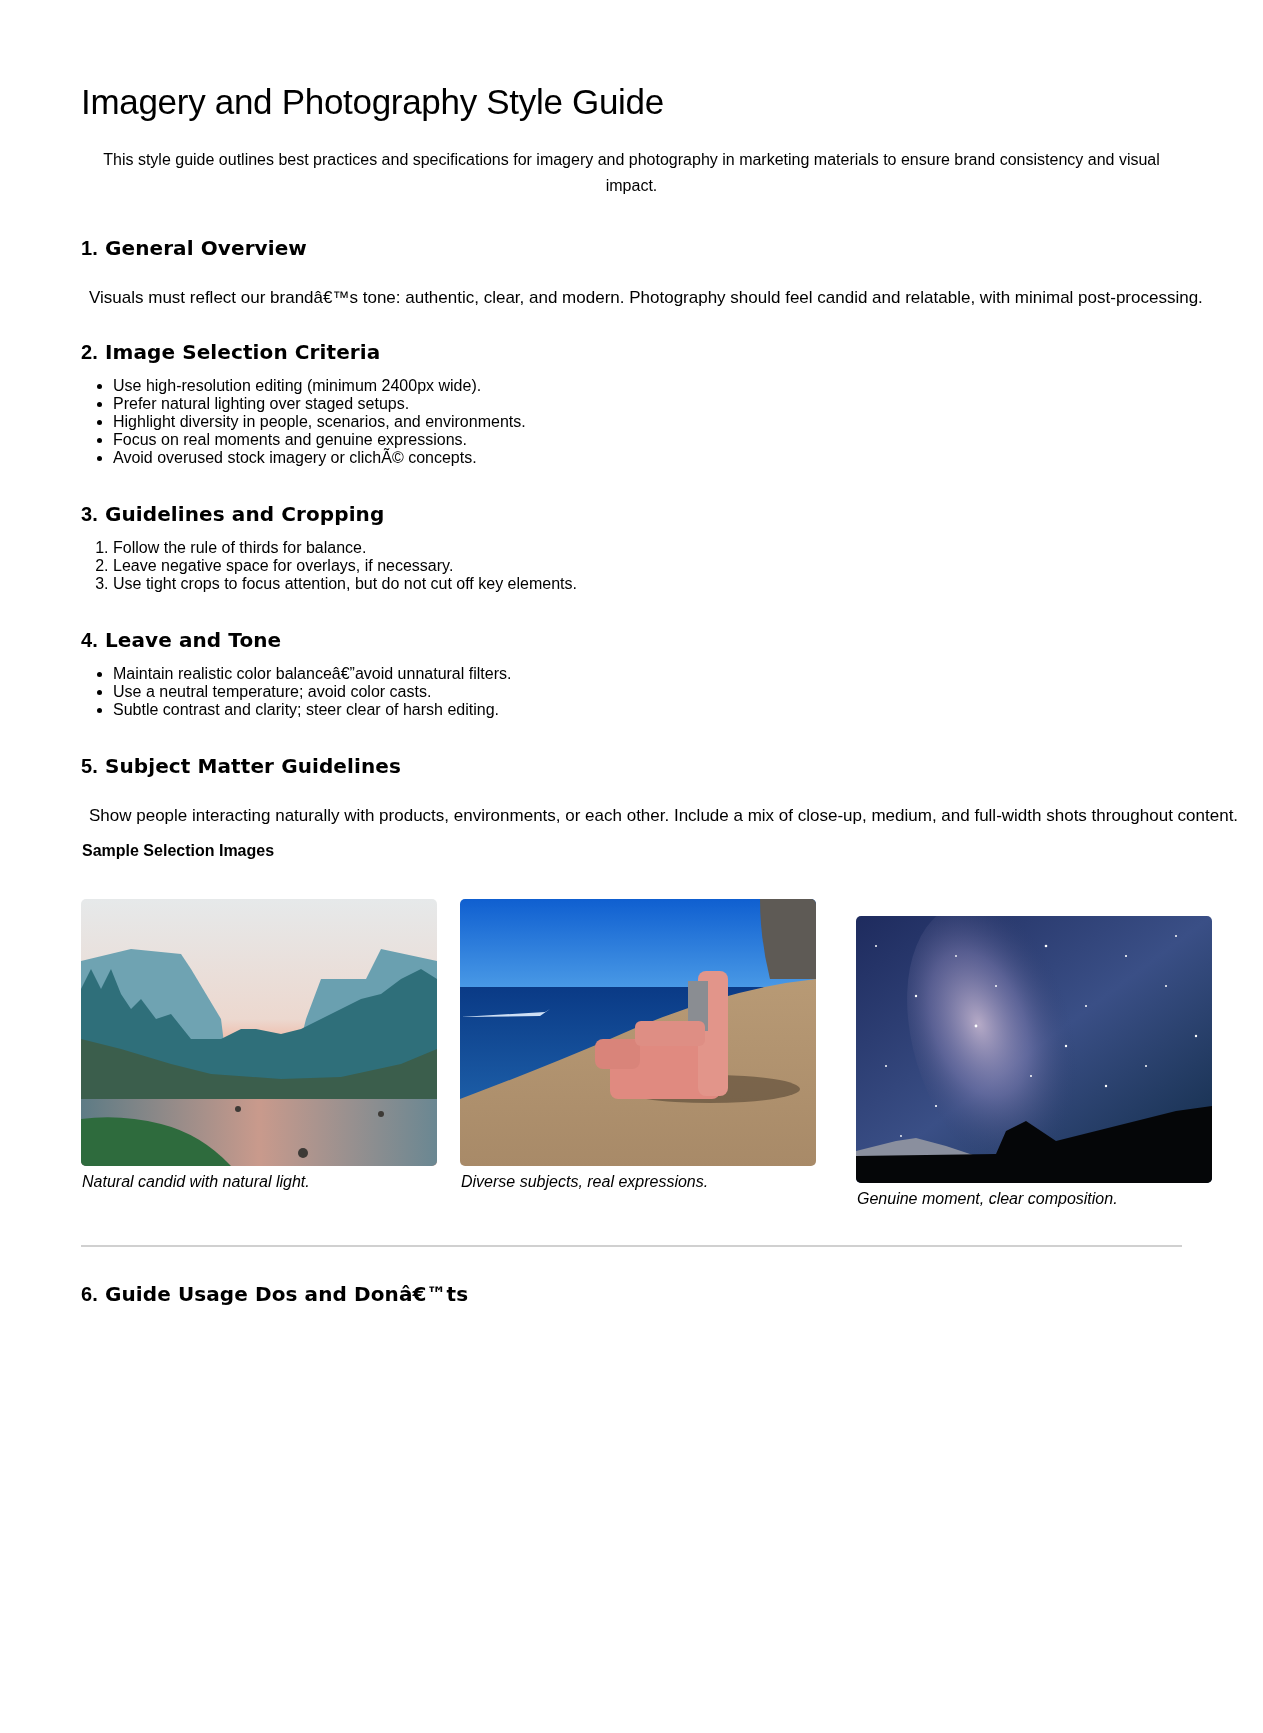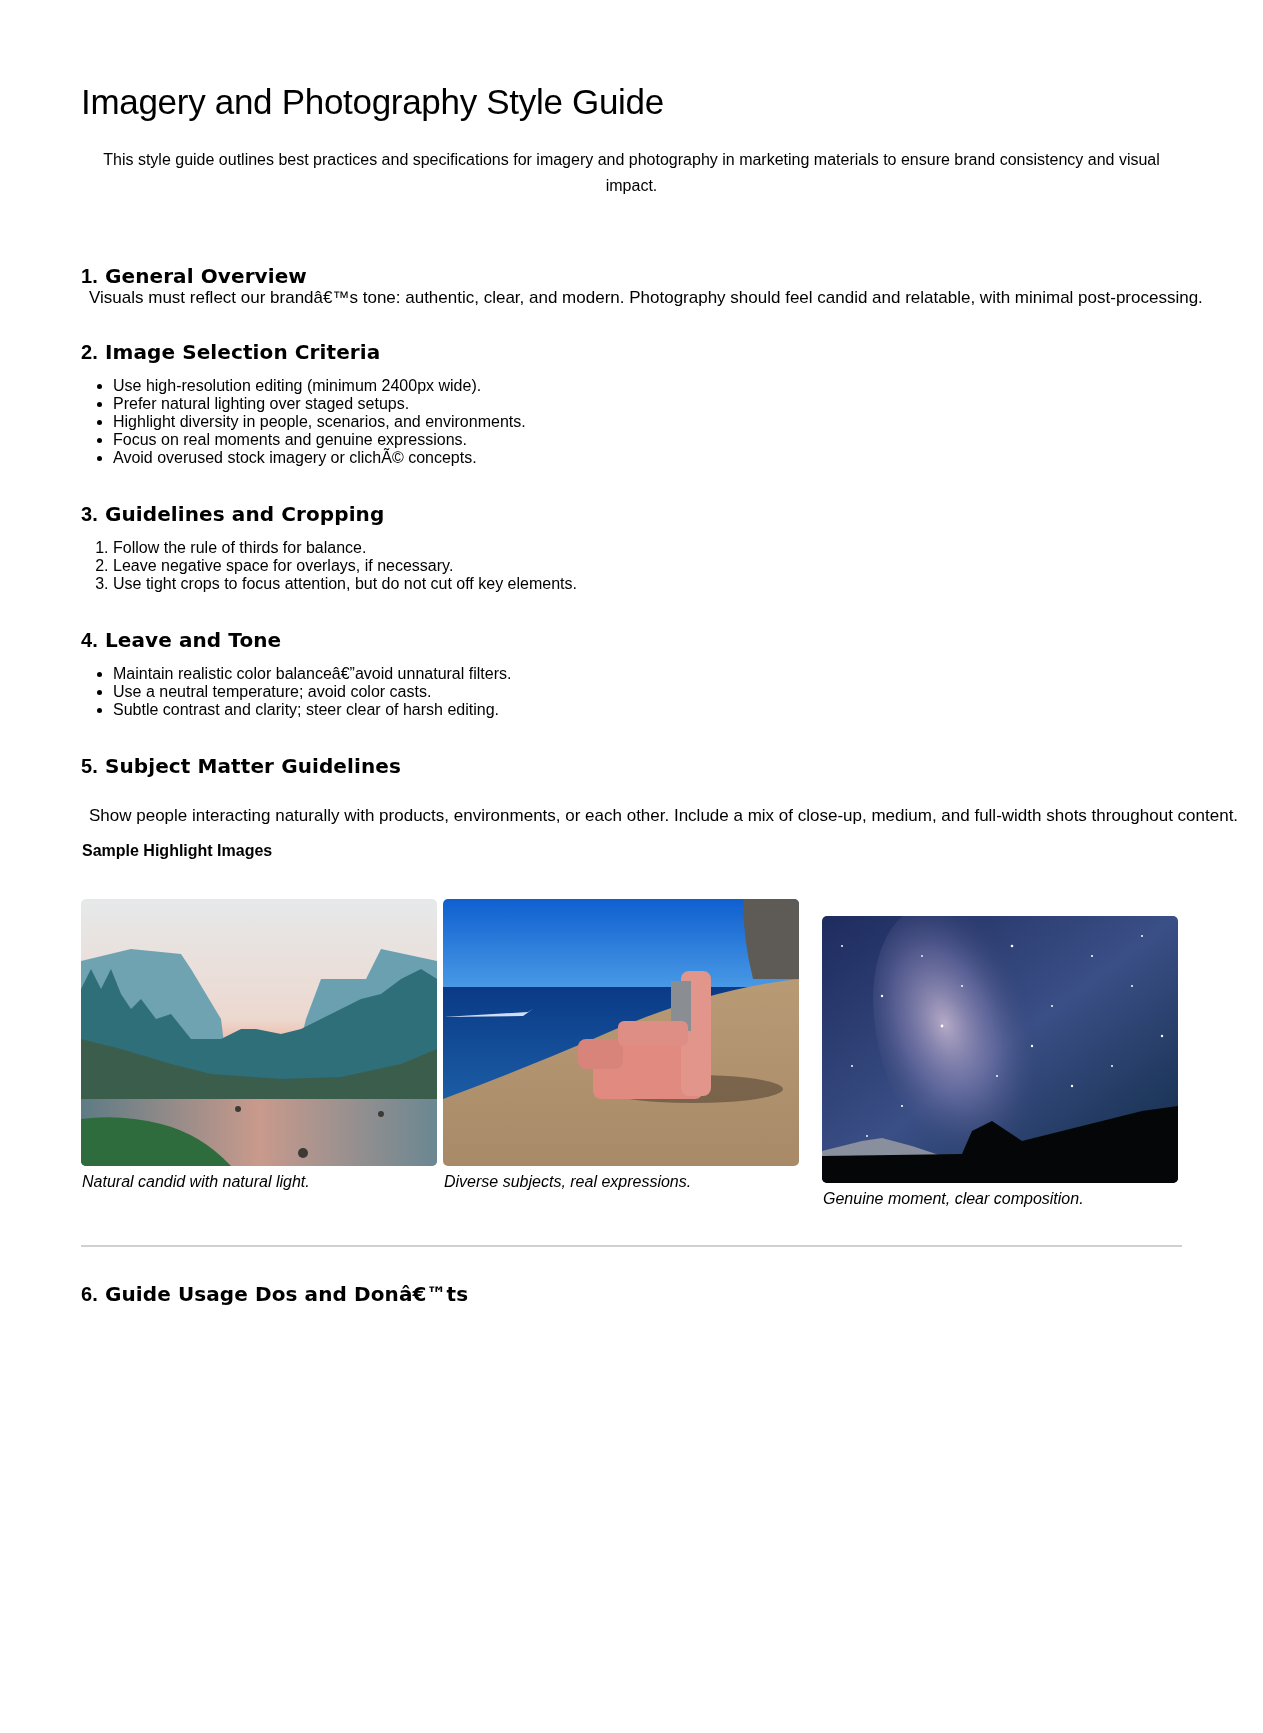--- a/index.html
+++ b/index.html
@@ -80,21 +80,21 @@
     font-size: 16px;
     font-weight: bold;
     white-space: nowrap;
   }
   .gallery {
     position: absolute;
     left: 0;
     top: 899px;
     width: 1101px;
     display: flex;
-    gap: 6px;
+    gap: 23px;
   }
   .card {
     width: 356px;
   }
   .photo {
     position: relative;
     width: 356px;
     height: 267px;
     border-radius: 5px;
     overflow: hidden;
@@ -129,21 +129,21 @@
 </style>
 </head>
 <body>
 
 <div class="page">
   <div class="content">
 
     <h1 class="doc-title">Imagery and Photography Style Guide</h1>
     <p class="intro">This style guide outlines best practices and specifications for imagery and photography in marketing materials to ensure brand consistency and visual impact.</p>
 
-    <h2 class="sec-heading" style="top:236px;margin-top:28px;"><span class="num">1.</span> <span>General Overview</span></h2>
+    <h2 class="sec-heading" style="top:236px;"><span class="num">1.</span> <span>General Overview</span></h2>
     <p class="sec-para" style="top:279px;">Visuals must reflect our brandâ€™s tone: authentic, clear, and modern. Photography should feel candid and relatable, with minimal post-processing.</p>
 
     <h2 class="sec-heading" style="top:340px;"><span class="num">2.</span> <span>Image Selection Criteria</span></h2>
     <ul class="sec-list" style="top:377px;">
       <li>Use high-resolution editing (minimum 2400px wide).</li>
       <li>Prefer natural lighting over staged setups.</li>
       <li>Highlight diversity in people, scenarios, and environments.</li>
       <li>Focus on real moments and genuine expressions.</li>
       <li>Avoid overused stock imagery or clichÃ© concepts.</li>
     </ul>
@@ -157,21 +157,21 @@
 
     <h2 class="sec-heading" style="top:628px;"><span class="num">4.</span> <span>Leave and Tone</span></h2>
     <ul class="sec-list" style="top:665px;">
       <li>Maintain realistic color balanceâ€”avoid unnatural filters.</li>
       <li>Use a neutral temperature; avoid color casts.</li>
       <li>Subtle contrast and clarity; steer clear of harsh editing.</li>
     </ul>
 
     <h2 class="sec-heading" style="top:754px;"><span class="num">5.</span> <span>Subject Matter Guidelines</span></h2>
     <p class="sec-para" style="top:797px;">Show people interacting naturally with products, environments, or each other. Include a mix of close-up, medium, and full-width shots throughout content.</p>
-    <h3 class="sub-heading" style="top:842px;">Sample Highlight Images</h3>
+    <h3 class="sub-heading" style="top:842px;">Sample Selection Images</h3>
 
     <div class="gallery">
 
       <figure class="card" style="margin:0;">
         <div class="photo">
           <svg viewBox="0 0 356 267" preserveAspectRatio="none">
             <defs>
               <linearGradient id="sky1" x1="0" y1="0" x2="0" y2="1">
                 <stop offset="0" stop-color="#e6e9ea"></stop>
                 <stop offset="0.45" stop-color="#ecd8cf"></stop>

